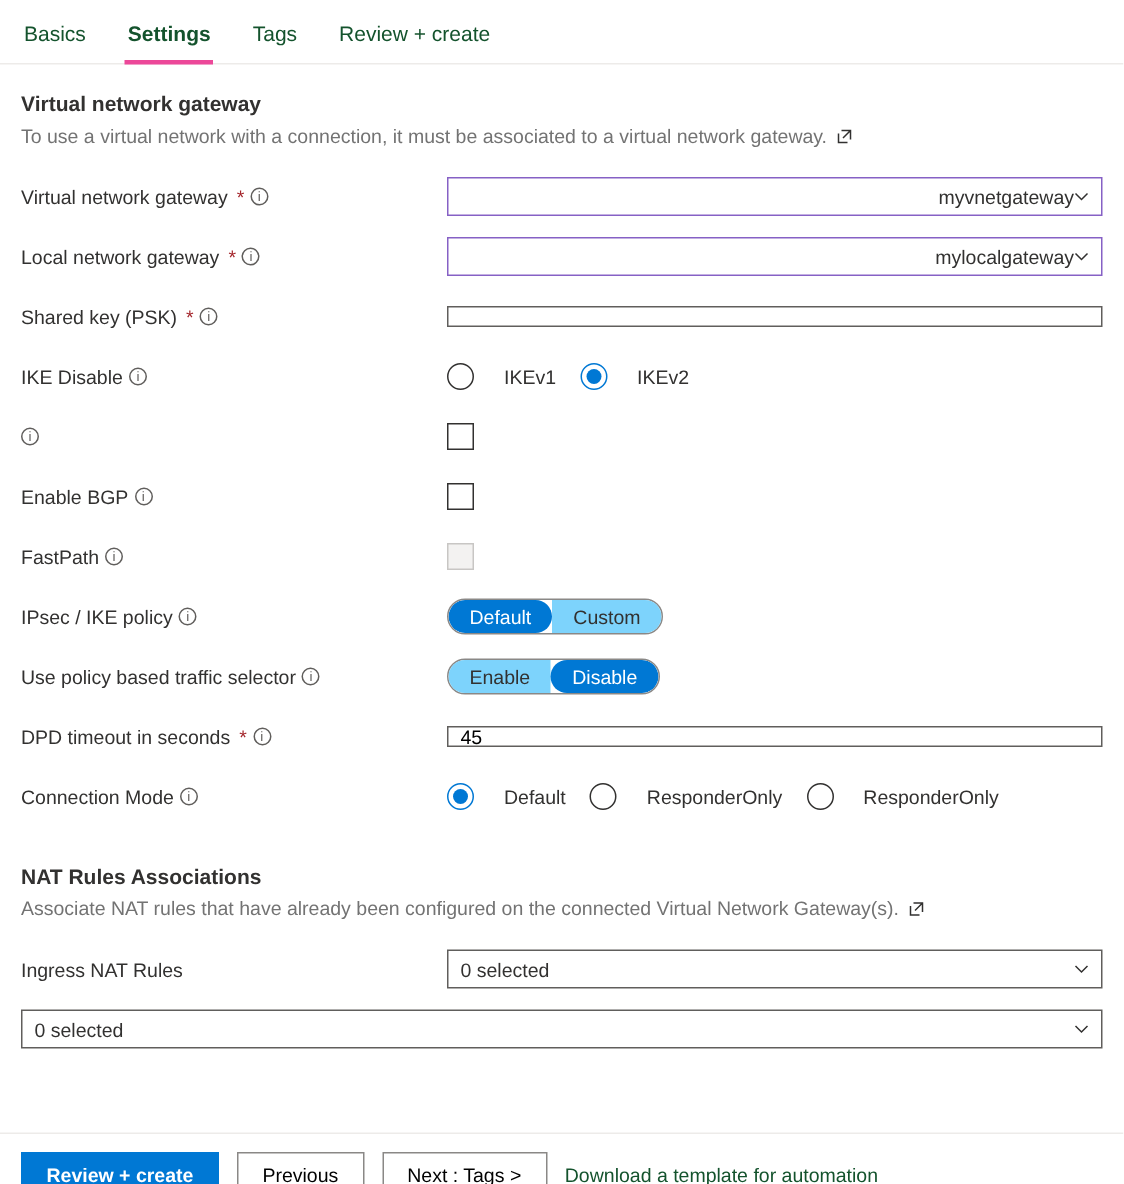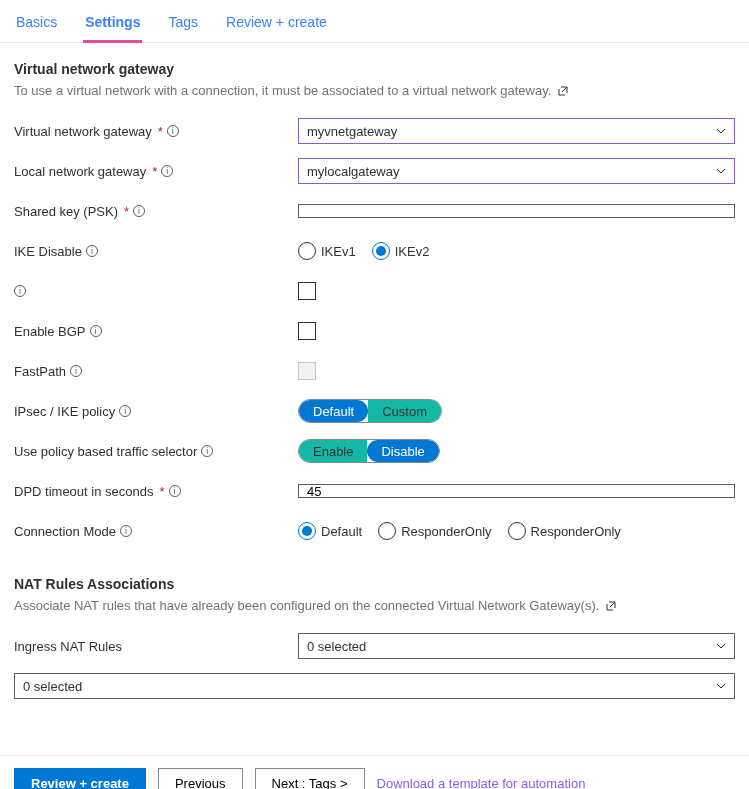--- a/index.html
+++ b/index.html
@@ -15,21 +15,21 @@
   .tabs {
     display: flex;
     gap: 24px;
     padding: 8px 14px 0 14px;
     border-bottom: 1px solid #edebe9;
   }
   .tab {
     padding: 6px 2px 10px 2px;
     cursor: pointer;
     font-size: 14px;
-    color: #3b82f6;
+    color: #14532d;
   }
   .tab.active {
     font-weight: 600;
     border-bottom: 3px solid #ec4899;
     margin-bottom: -1px;
   }
   .content { padding: 18px 14px 12px 14px; }
   .section-title { font-weight: 600; font-size: 14px; margin-bottom: 6px; }
   .section-desc { font-size: 13px; color: #737373; margin-bottom: 18px; }
   .ext-icon { display: inline-block; vertical-align: -2px; margin-left: 2px; }
@@ -45,29 +45,29 @@
   .info-icon {
     width: 12px; height: 12px; border: 1px solid #605e5c; border-radius: 50%;
     display: inline-flex; align-items: center; justify-content: center;
     font-size: 9px; color: #605e5c; cursor: pointer;
   }
   .dropdown {
     width: 100%; height: 26px; border: 1px solid #605e5c;
     padding: 0 8px; background: #fff; display: flex; align-items: center;
     justify-content: space-between; cursor: pointer; font-size: 13px;
   }
-  .dropdown.selected { border-color: #8661c5; }
+  .dropdown.selected { border-color: #8661c5; justify-content: flex-end; }
   .chev { width: 10px; height: 10px; }
   .textbox {
     width: 100%; height: 14px; border: 1px solid #605e5c;
     padding: 0 8px; font-size: 13px; font-family: inherit;
   }
   .radio-group { display: flex; gap: 16px; align-items: center; }
   .radio {
-    display: flex; align-items: center; gap: 5px; cursor: pointer;
+    display: flex; align-items: center; gap: 20px; cursor: pointer;
   }
   .radio-outer {
     width: 18px; height: 18px; border: 1px solid #323130; border-radius: 50%;
     display: flex; align-items: center; justify-content: center;
   }
   .radio.checked .radio-outer { border-color: #0078d4; }
   .radio-inner {
     width: 10px; height: 10px; border-radius: 50%; background: transparent;
   }
   .radio.checked .radio-inner { background: #0078d4; }
@@ -75,35 +75,35 @@
     width: 18px; height: 18px; border: 1px solid #323130; background: #fff;
     cursor: pointer;
   }
   .checkbox.disabled { border-color: #c8c6c4; background: #f3f2f1; cursor: not-allowed; }
   .pill-group {
     display: inline-flex; border: 1px solid #8a8886; border-radius: 14px;
     overflow: hidden; height: 24px;
   }
   .pill {
     padding: 0 14px; display: flex; align-items: center; cursor: pointer;
-    font-size: 13px; background: #14b8a6;
+    font-size: 13px; background: #7dd3fc;
   }
   .pill.active { background: #0078d4; color: #fff; border-radius: 14px; }
   .footer {
     border-top: 1px solid #edebe9;
     padding: 12px 14px;
     display: flex; align-items: center; gap: 12px;
     margin-top: 30px;
   }
   .btn {
     height: 30px; padding: 0 16px; border: 1px solid #8a8886;
     background: #fff; cursor: pointer; font-size: 13px; font-family: inherit;
   }
   .btn.primary { background: #0078d4; color: #fff; border-color: #0078d4; font-weight: 600; }
-  .link { color: #8b5cf6; cursor: pointer; font-size: 13px; }
+  .link { color: #14532d; cursor: pointer; font-size: 13px; }
 </style>
 </head>
 <body>
 
 <div class="tabs">
   <div class="tab">Basics</div>
   <div class="tab active">Settings</div>
   <div class="tab">Tags</div>
   <div class="tab">Review + create</div>
 </div>

